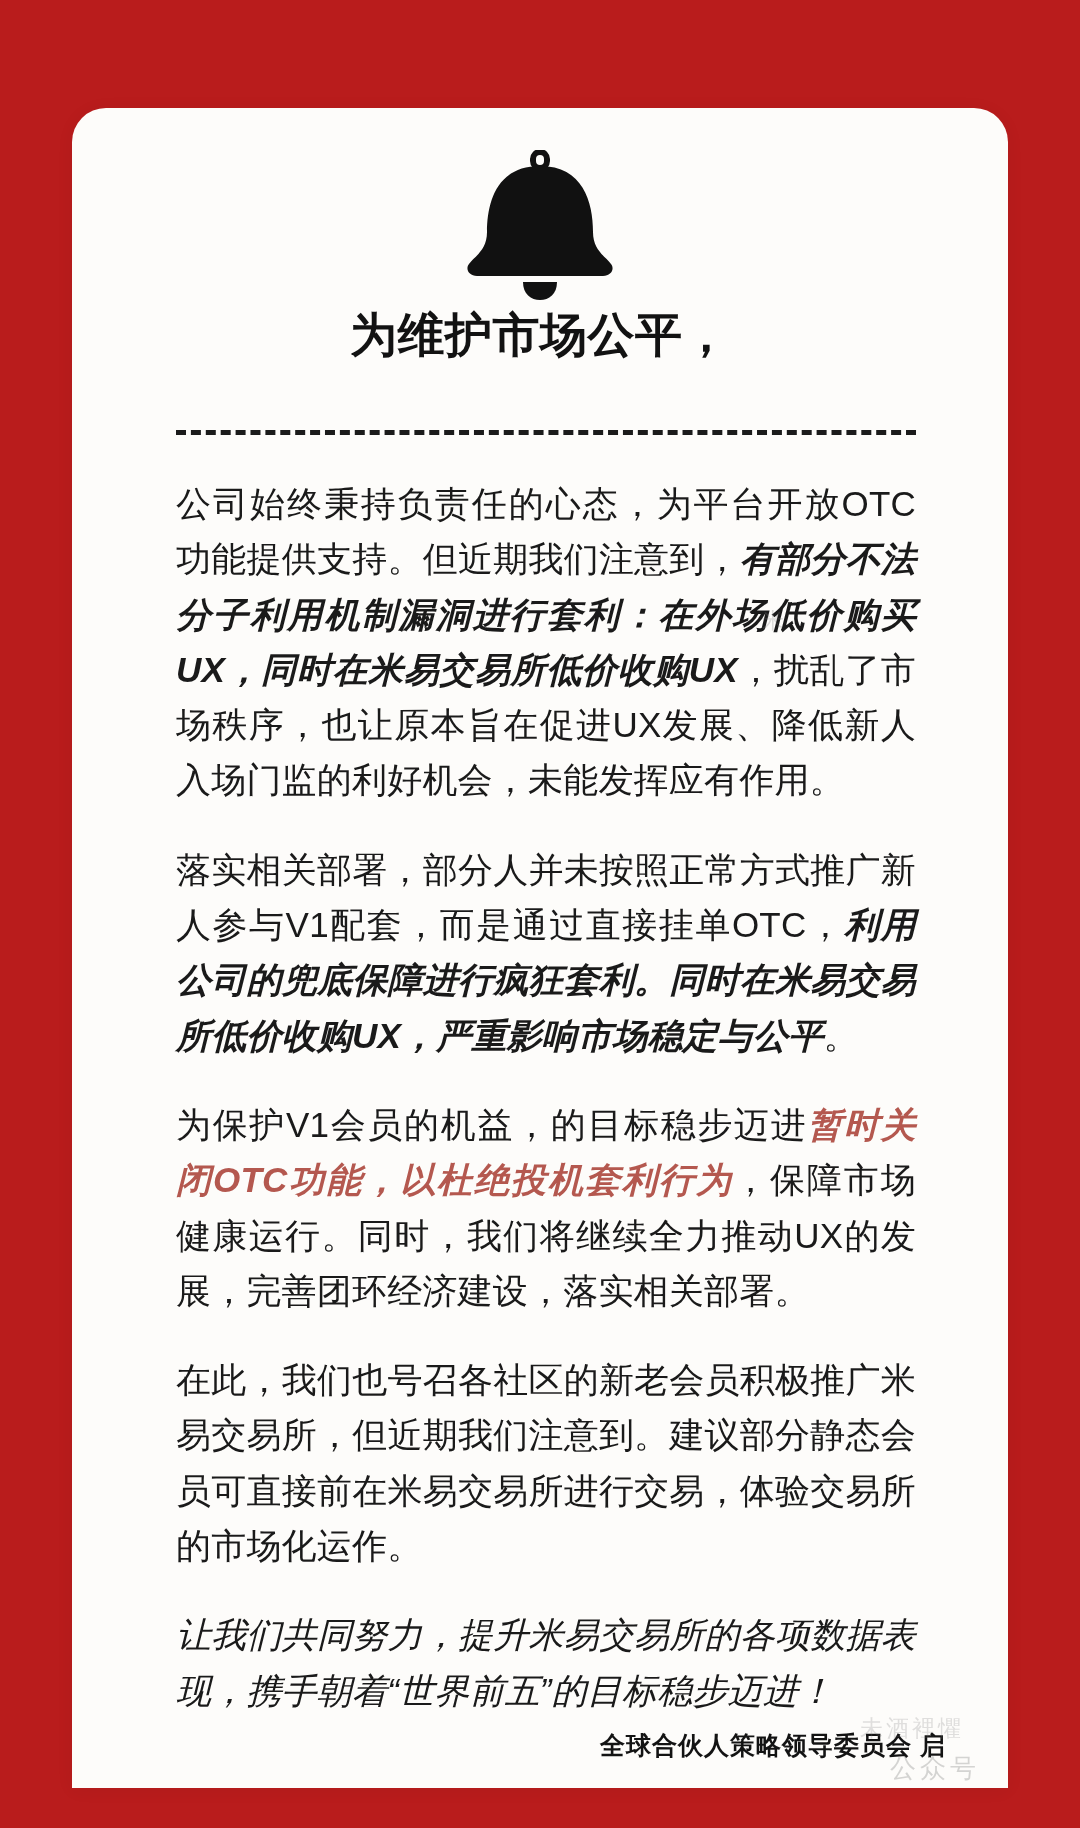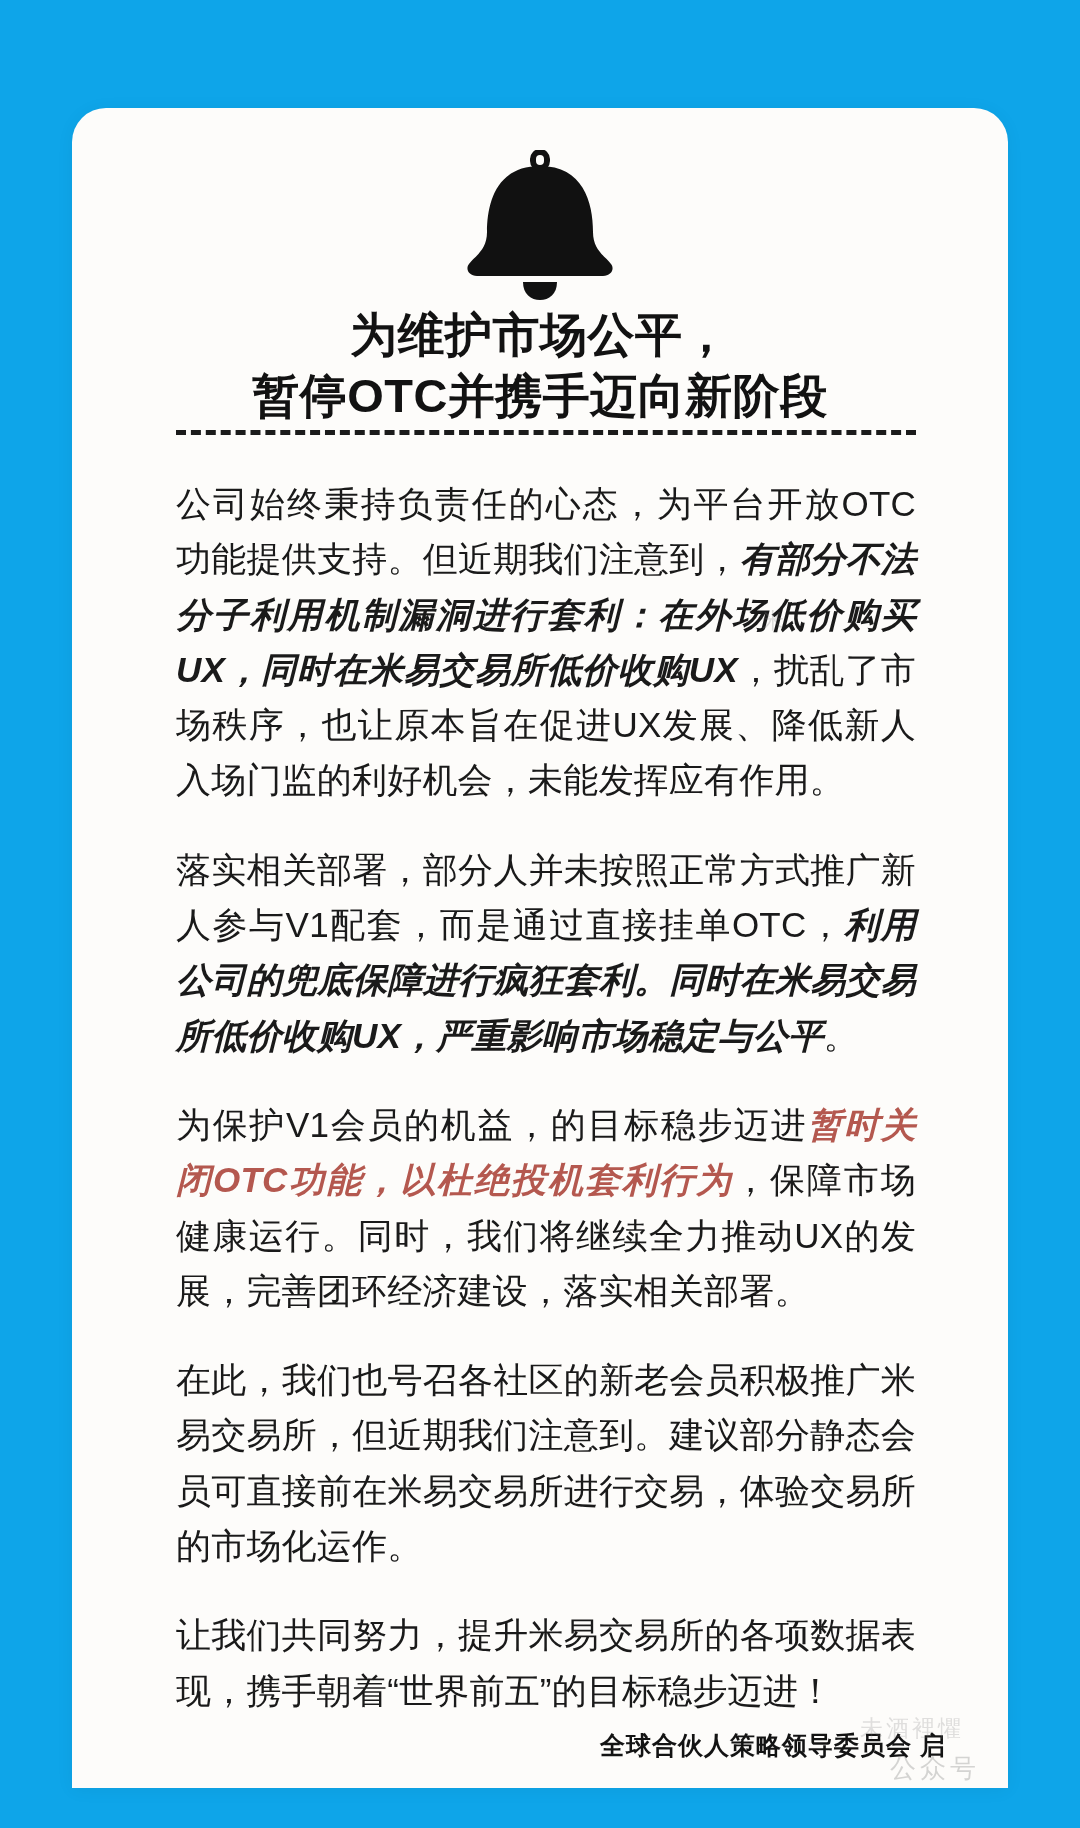--- a/index.html
+++ b/index.html
@@ -12,21 +12,21 @@
     height: 1828px;
     font-family: "Liberation Sans", "DejaVu Sans", sans-serif;
     overflow: hidden;
     position: relative;
   }
 
   .page {
     position: relative;
     width: 1080px;
     height: 1828px;
-    background: #0ea5e9;
+    background: #b91c1c;
     box-sizing: border-box;
   }
 
   .card {
     position: absolute;
     left: 72px;
     top: 108px;
     width: 936px;
     height: 1680px;
     background: #fdfcfa;
@@ -75,21 +75,21 @@
     top: 352px;
     width: 740px;
     color: #1a1a1a;
     font-size: 35px;
     line-height: 1.58;
     letter-spacing: 0.2px;
     text-align: justify;
     margin-top: 16px;
   }
   .para { margin: 0 0 34px 0; }
-  .para:last-child { margin-bottom: 0; }
+  .para:last-child { margin-bottom: 0; font-style: italic; }
 
   .em {
     font-weight: 800;
     font-style: italic;
   }
   .em-red {
     font-weight: 800;
     font-style: italic;
     color: #b4584f;
   }
@@ -144,21 +144,20 @@
     <div class="bell-wrap">
       <svg width="190" height="150" viewBox="0 0 190 150" xmlns="http://www.w3.org/2000/svg" aria-hidden="true">
         <rect x="88" y="2" width="14" height="16" rx="7" fill="none" stroke="#111" stroke-width="6"></rect>
         <path d="M95 16 C52 16 42 52 42 82 C42 100 30 106 24 114 C20 119 24 126 32 126 L158 126 C166 126 170 119 166 114 C160 106 148 100 148 82 C148 52 138 16 95 16 Z" fill="#111"></path>
         <path d="M78 132 C78 144 86 150 95 150 C104 150 112 144 112 132 Z" fill="#111"></path>
       </svg>
     </div>
 
     <div class="title">
       <span>为维护市场公平，</span>
-      <span class="line2">暂停OTC并携手迈向新阶段</span>
     </div>
 
     <div class="divider"></div>
 
     <div class="body">
 
       <p class="para">
         <span>公司始终秉持负责任的心态，为平台开放OTC功能提供支持。但近期我们注意到，</span><span class="em">有部分不法分子利用机制漏洞进行套利：在外场低价购买UX，同时在米易交易所低价收购UX</span><span>，扰乱了市场秩序，也让原本旨在促进UX发展、降低新人入场门监的利好机会，未能发挥应有作用。</span>
       </p>
 

